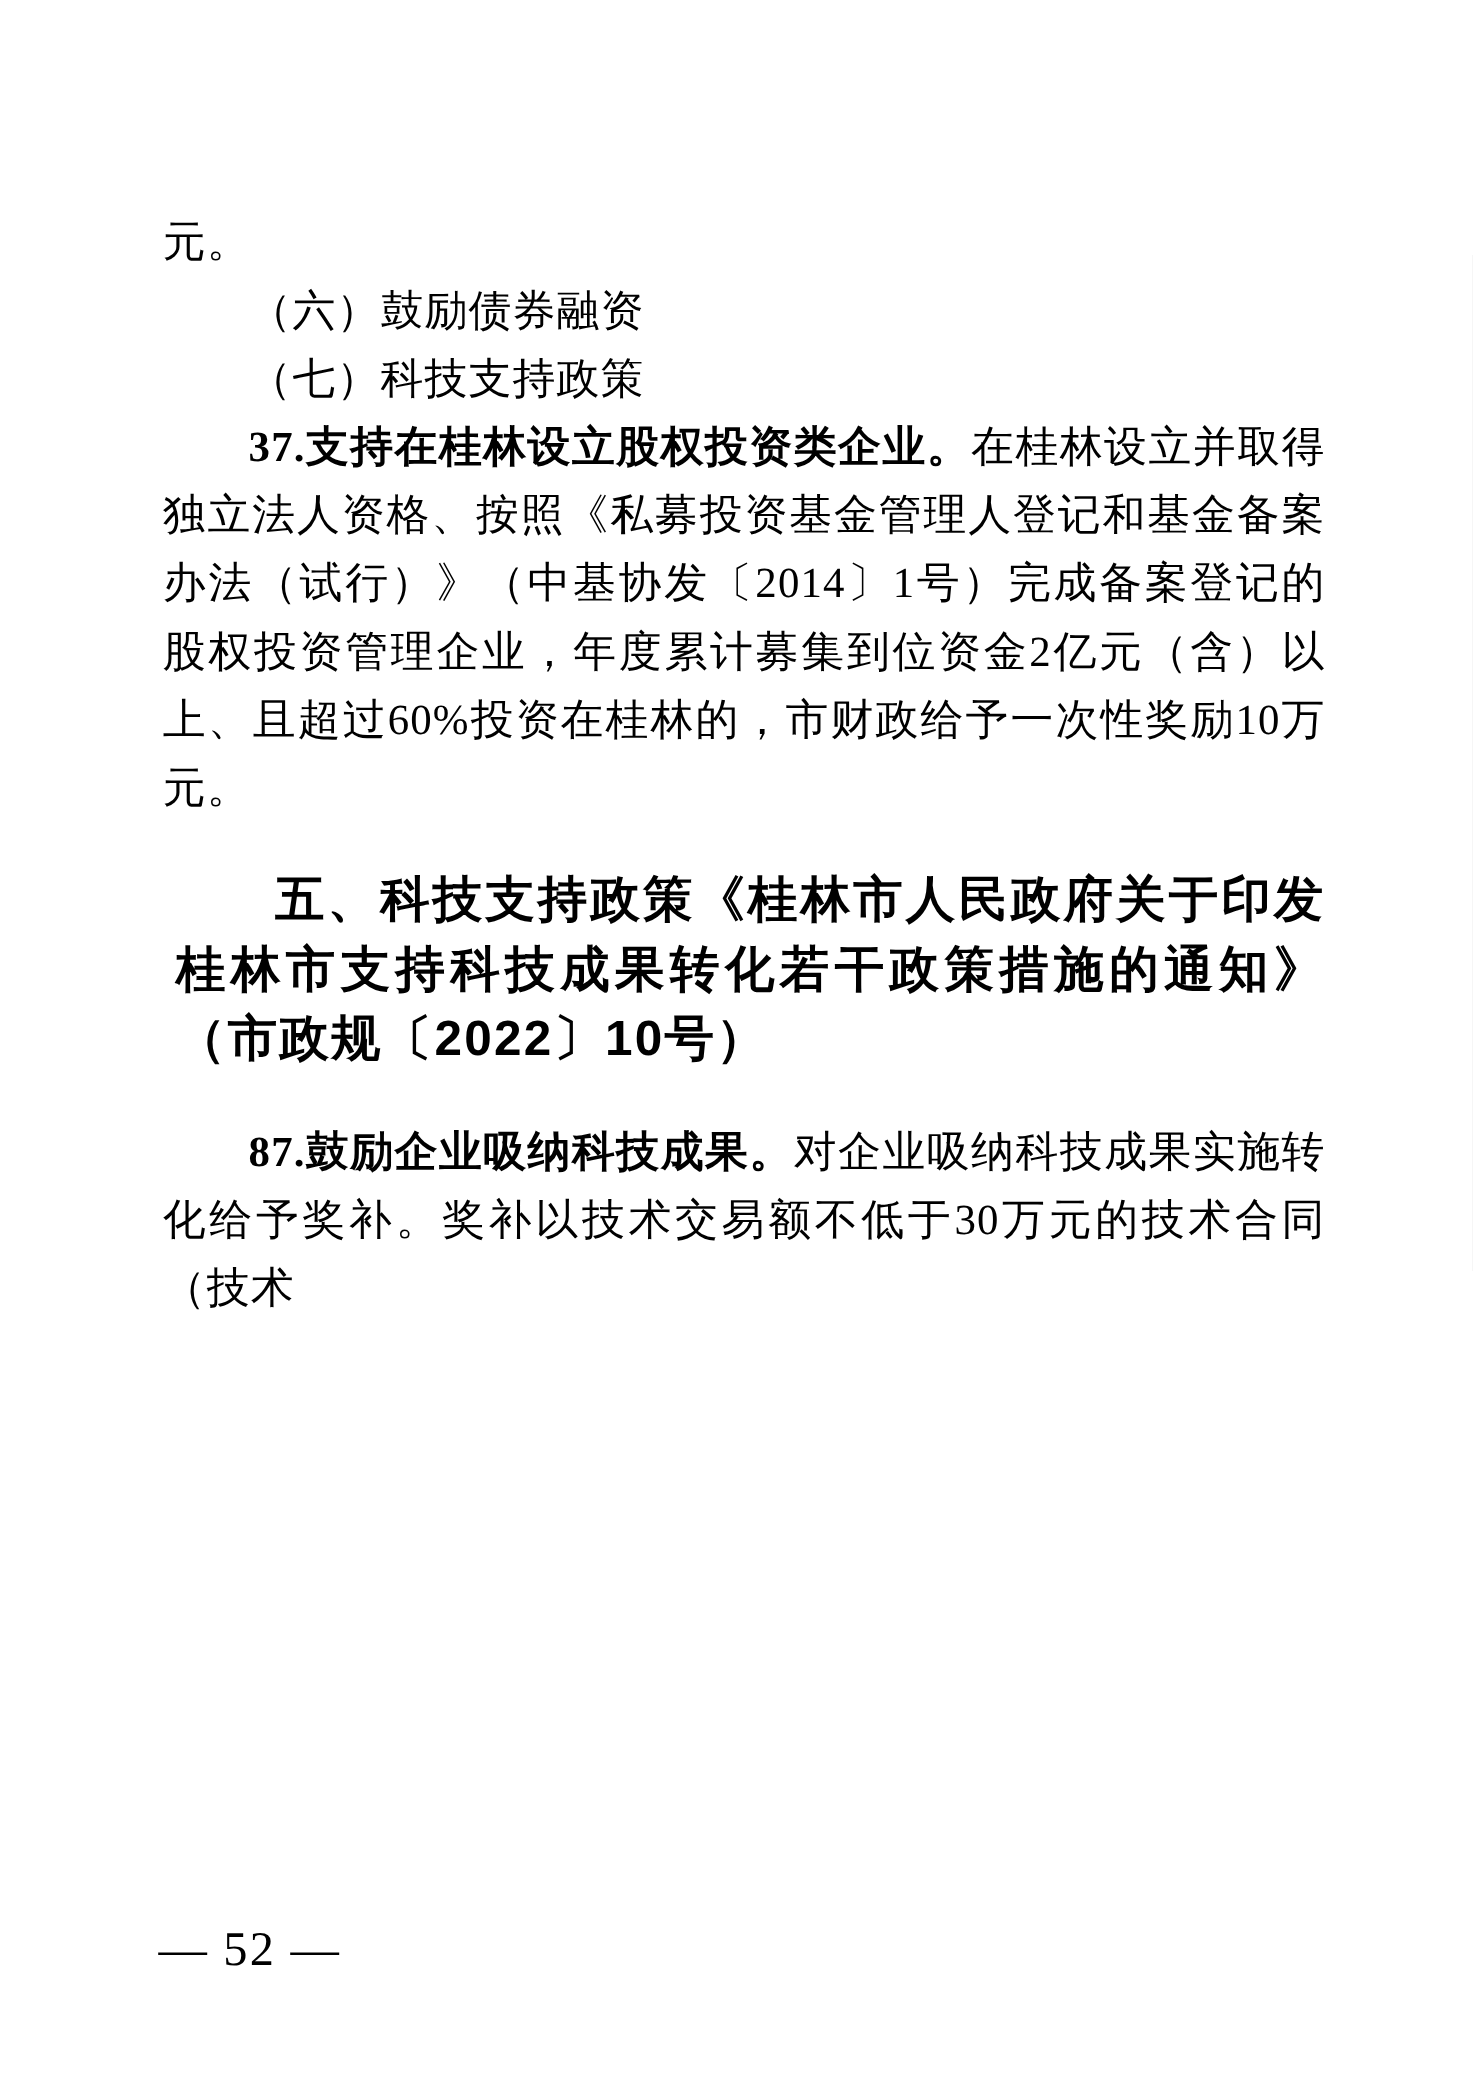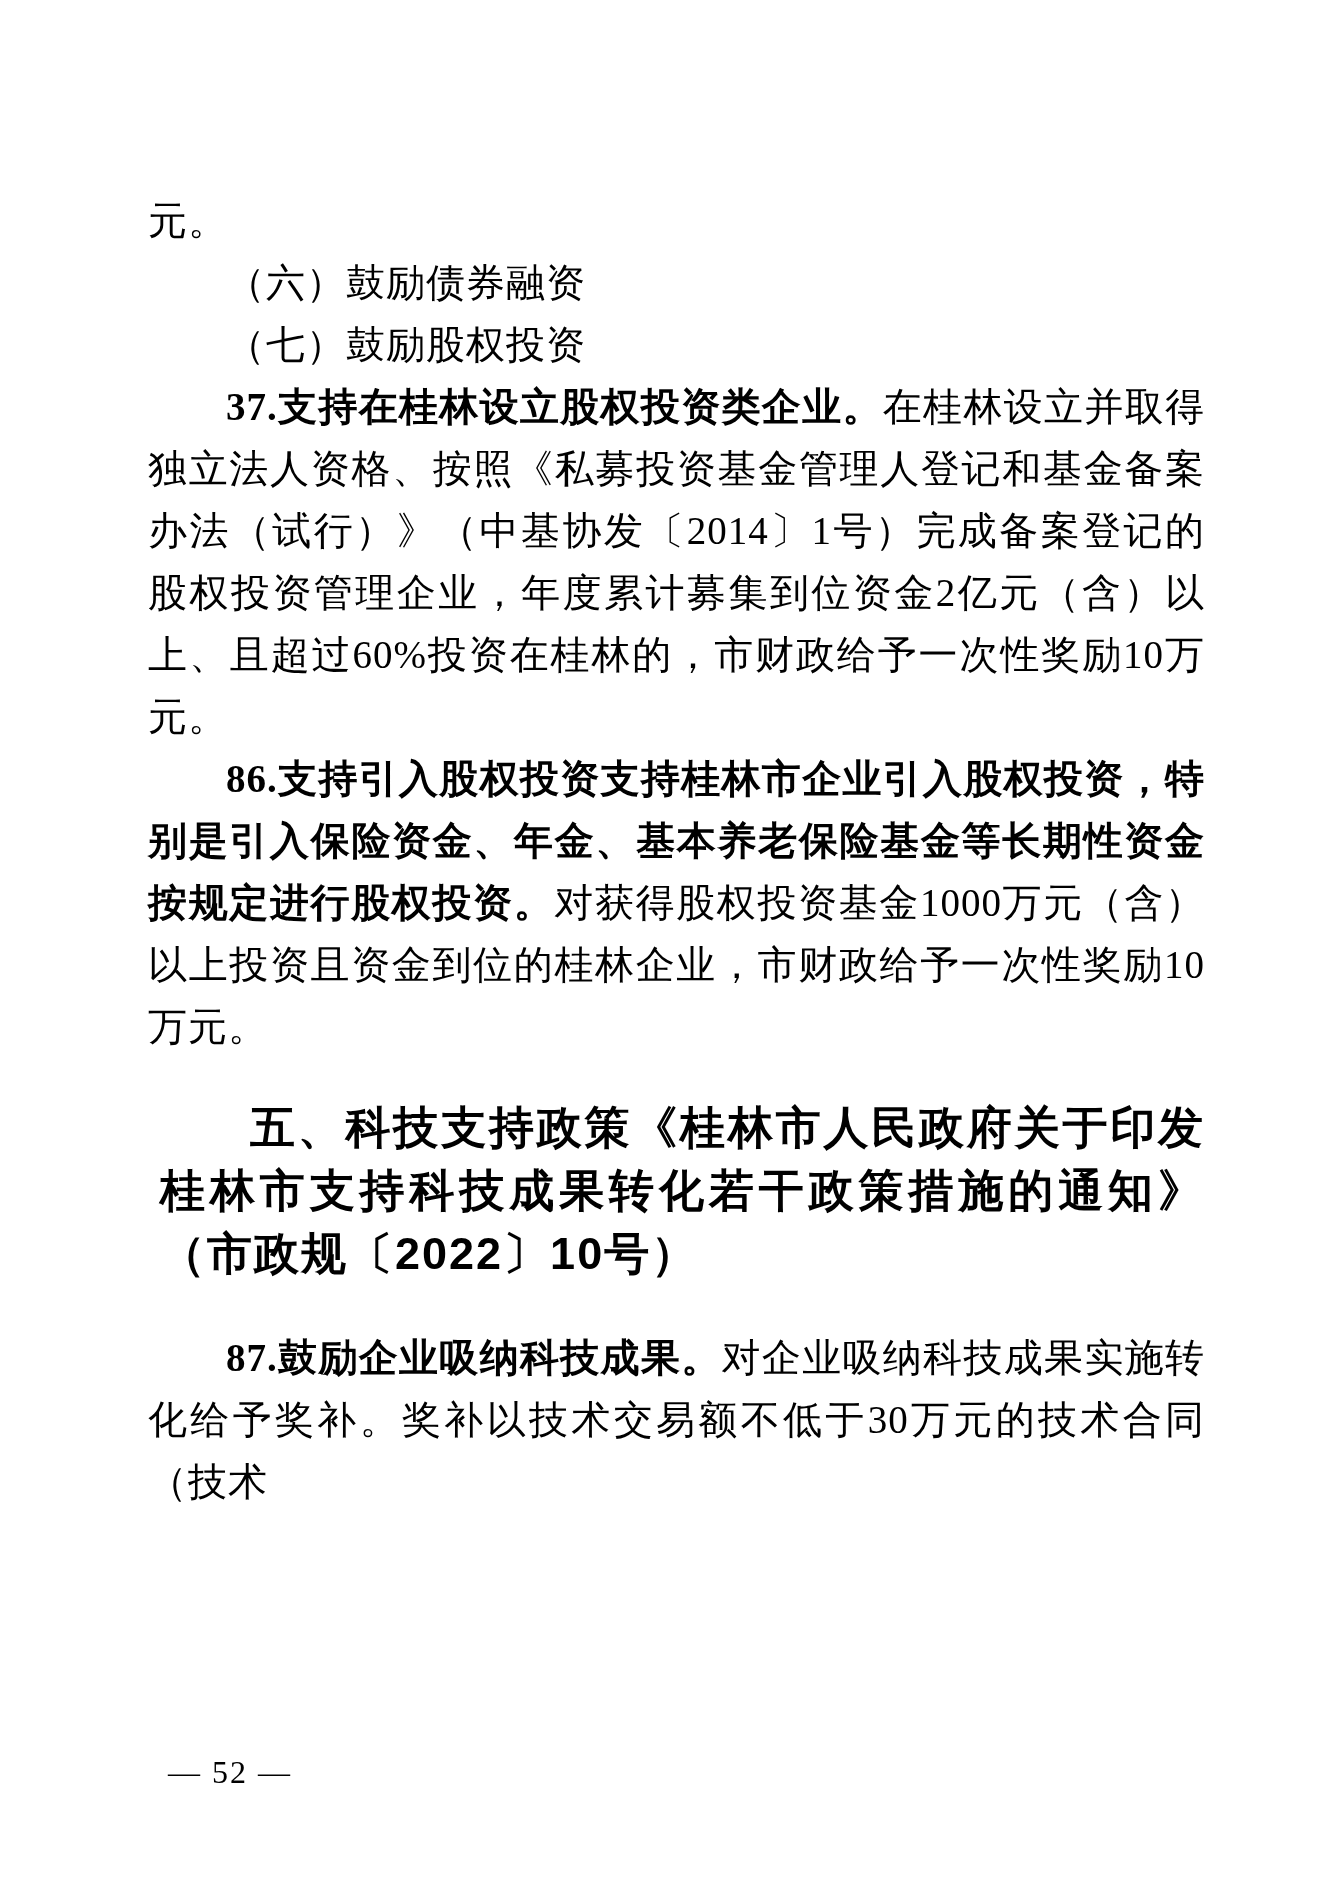--- a/index.html
+++ b/index.html
@@ -63,54 +63,51 @@
     font-weight: 700;
     font-size: 45px;
     line-height: 63px;
     text-align: justify;
     text-justify: inter-character;
     text-indent: 2em;
     letter-spacing: 2px;
   }
   .page-number {
     position: absolute;
-    left: 168px;
+    left: 144px;
     top: 1748px;
     font-family: "Liberation Serif", "DejaVu Serif", serif;
-    font-size: 32px;
+    font-size: 44px;
     line-height: 48px;
     letter-spacing: 2px;
   }
 </style>
 </head>
 <body>
 
 <div class="page">
   <div class="content">
 
     <p class="para no-indent">
       <span>元。</span>
     </p>
 
     <p class="h2">
       <span>（六）鼓励债券融资</span>
     </p>
 
 
     <p class="h2">
-      <span>（七）鼓励股权投资</span>
+      <span>（七）科技支持政策</span>
     </p>
 
     <p class="para">
       <span class="run-num">37.</span><span class="run-title">支持在桂林设立股权投资类企业。</span><span>在桂林设立并取得独立法人资格、按照《私募投资基金管理人登记和基金备案办法（试行）》（中基协发〔2014〕1号）完成备案登记的股权投资管理企业，年度累计募集到位资金2亿元（含）以上、且超过60%投资在桂林的，市财政给予一次性奖励10万元。</span>
     </p>
 
-    <p class="para">
-      <span class="run-num">86.</span><span class="run-title">支持引入股权投资支持桂林市企业引入股权投资，特别是引入保险资金、年金、基本养老保险基金等长期性资金按规定进行股权投资。</span><span>对获得股权投资基金1000万元（含）以上投资且资金到位的桂林企业，市财政给予一次性奖励10万元。</span>
-    </p>
 
     <p class="h1">
       <span>五、科技支持政策《桂林市人民政府关于印发桂林市支持科技成果转化若干政策措施的通知》（市政规〔2022〕10号）</span>
     </p>
 
 
     <p class="para">
       <span class="run-num">87.</span><span class="run-title">鼓励企业吸纳科技成果。</span><span>对企业吸纳科技成果实施转化给予奖补。奖补以技术交易额不低于30万元的技术合同（技术</span>
     </p>
 

